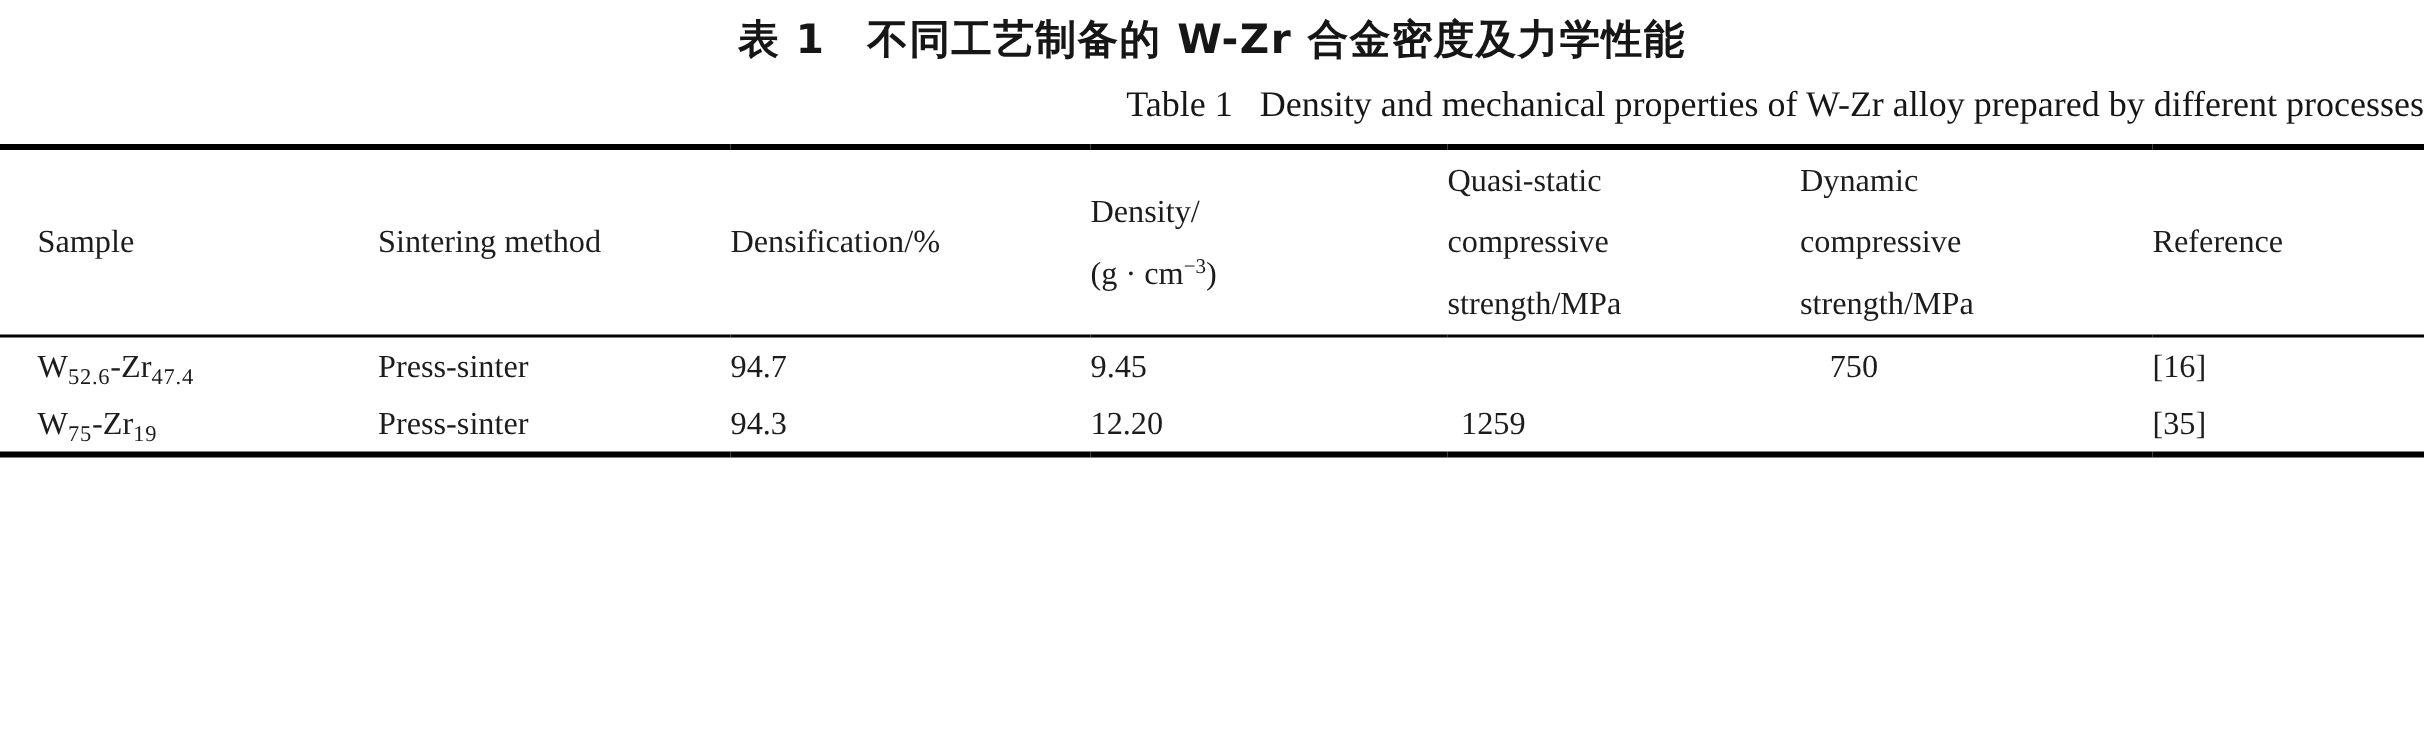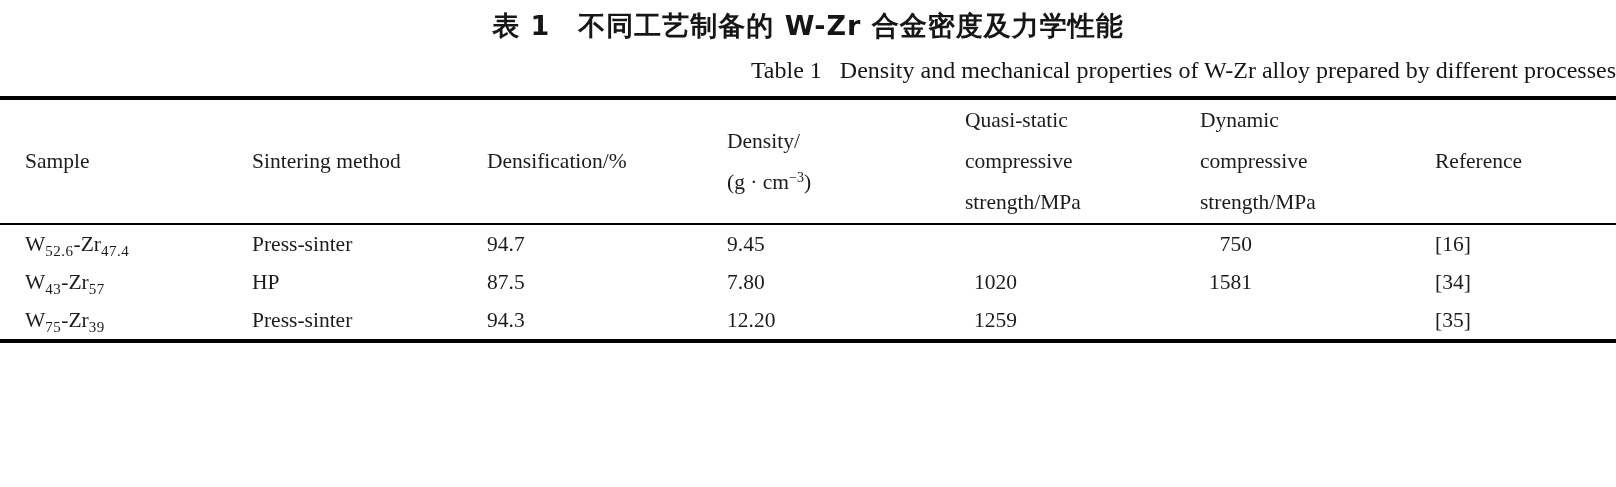--- a/index.html
+++ b/index.html
@@ -119,32 +119,23 @@
         <td class="c4">9.45</td>
         <td class="c5"><span class="num"></span></td>
         <td class="c6"><span class="num">750</span></td>
         <td class="c7">[16]</td>
       </tr>
 
 
 
 
 
-      <tr>
-        <td class="c1"><span><span>W</span><sub>43</sub><span>-Zr</span><sub>57</sub></span></td>
-        <td class="c2">HP</td>
-        <td class="c3">87.5</td>
-        <td class="c4">7.80</td>
-        <td class="c5"><span class="num">1020</span></td>
-        <td class="c6"><span class="num">1581</span></td>
-        <td class="c7">[34]</td>
-      </tr>
 
       <tr>
-        <td class="c1"><span><span>W</span><sub>75</sub><span>-Zr</span><sub>39</sub></span></td>
+        <td class="c1"><span><span>W</span><sub>75</sub><span>-Zr</span><sub>19</sub></span></td>
         <td class="c2">Press-sinter</td>
         <td class="c3">94.3</td>
         <td class="c4">12.20</td>
         <td class="c5"><span class="num">1259</span></td>
         <td class="c6"><span class="num"></span></td>
         <td class="c7">[35]</td>
       </tr>
 
     </tbody>
   </table>

